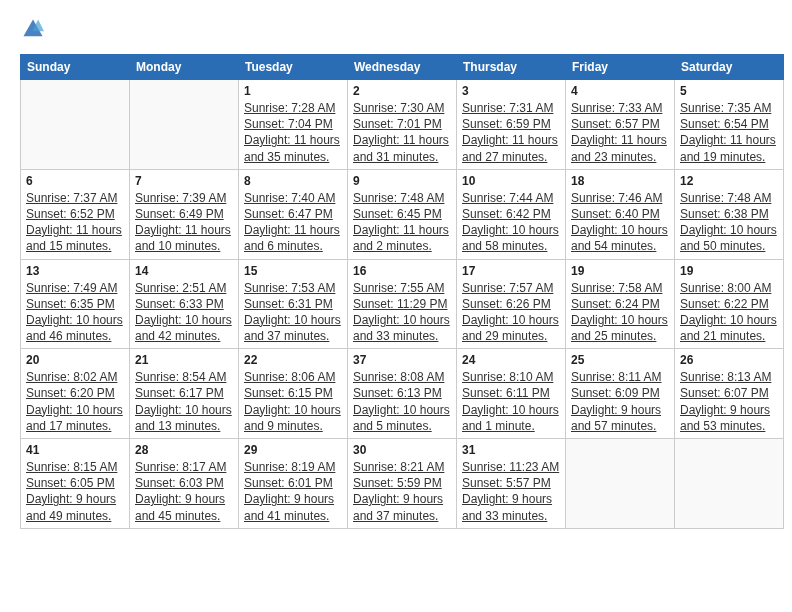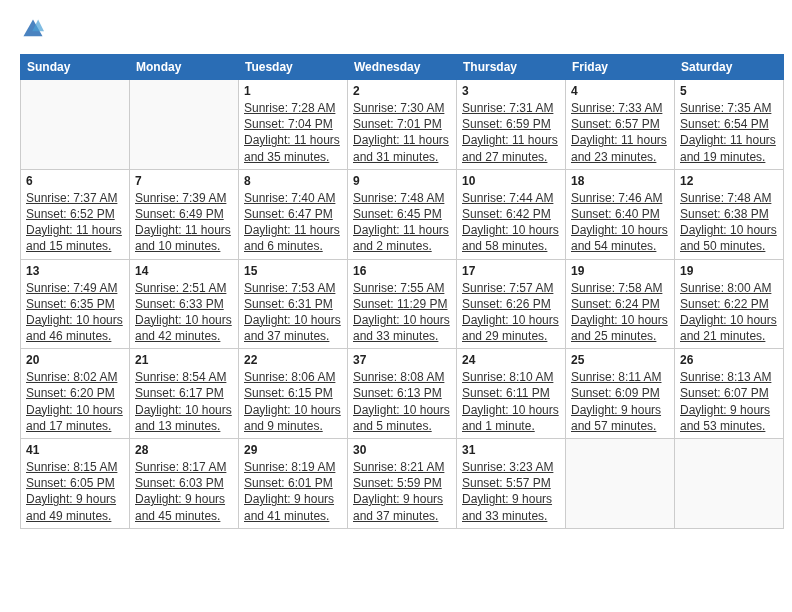--- a/index.html
+++ b/index.html
@@ -344,21 +344,21 @@
           </td>
           <td>
             <div class="day-num">30</div>
             <div class="day-info">Sunrise: 8:21 AM
 Sunset: 5:59 PM
 Daylight: 9 hours
 and 37 minutes.</div>
           </td>
           <td>
             <div class="day-num">31</div>
-            <div class="day-info">Sunrise: 3:23 AM
+            <div class="day-info">Sunrise: 11:23 AM
 Sunset: 5:57 PM
 Daylight: 9 hours
 and 33 minutes.</div>
           </td>
           <td class="empty"></td>
           <td class="empty"></td>
         </tr>
       </tbody>
   </table>
 </div>

